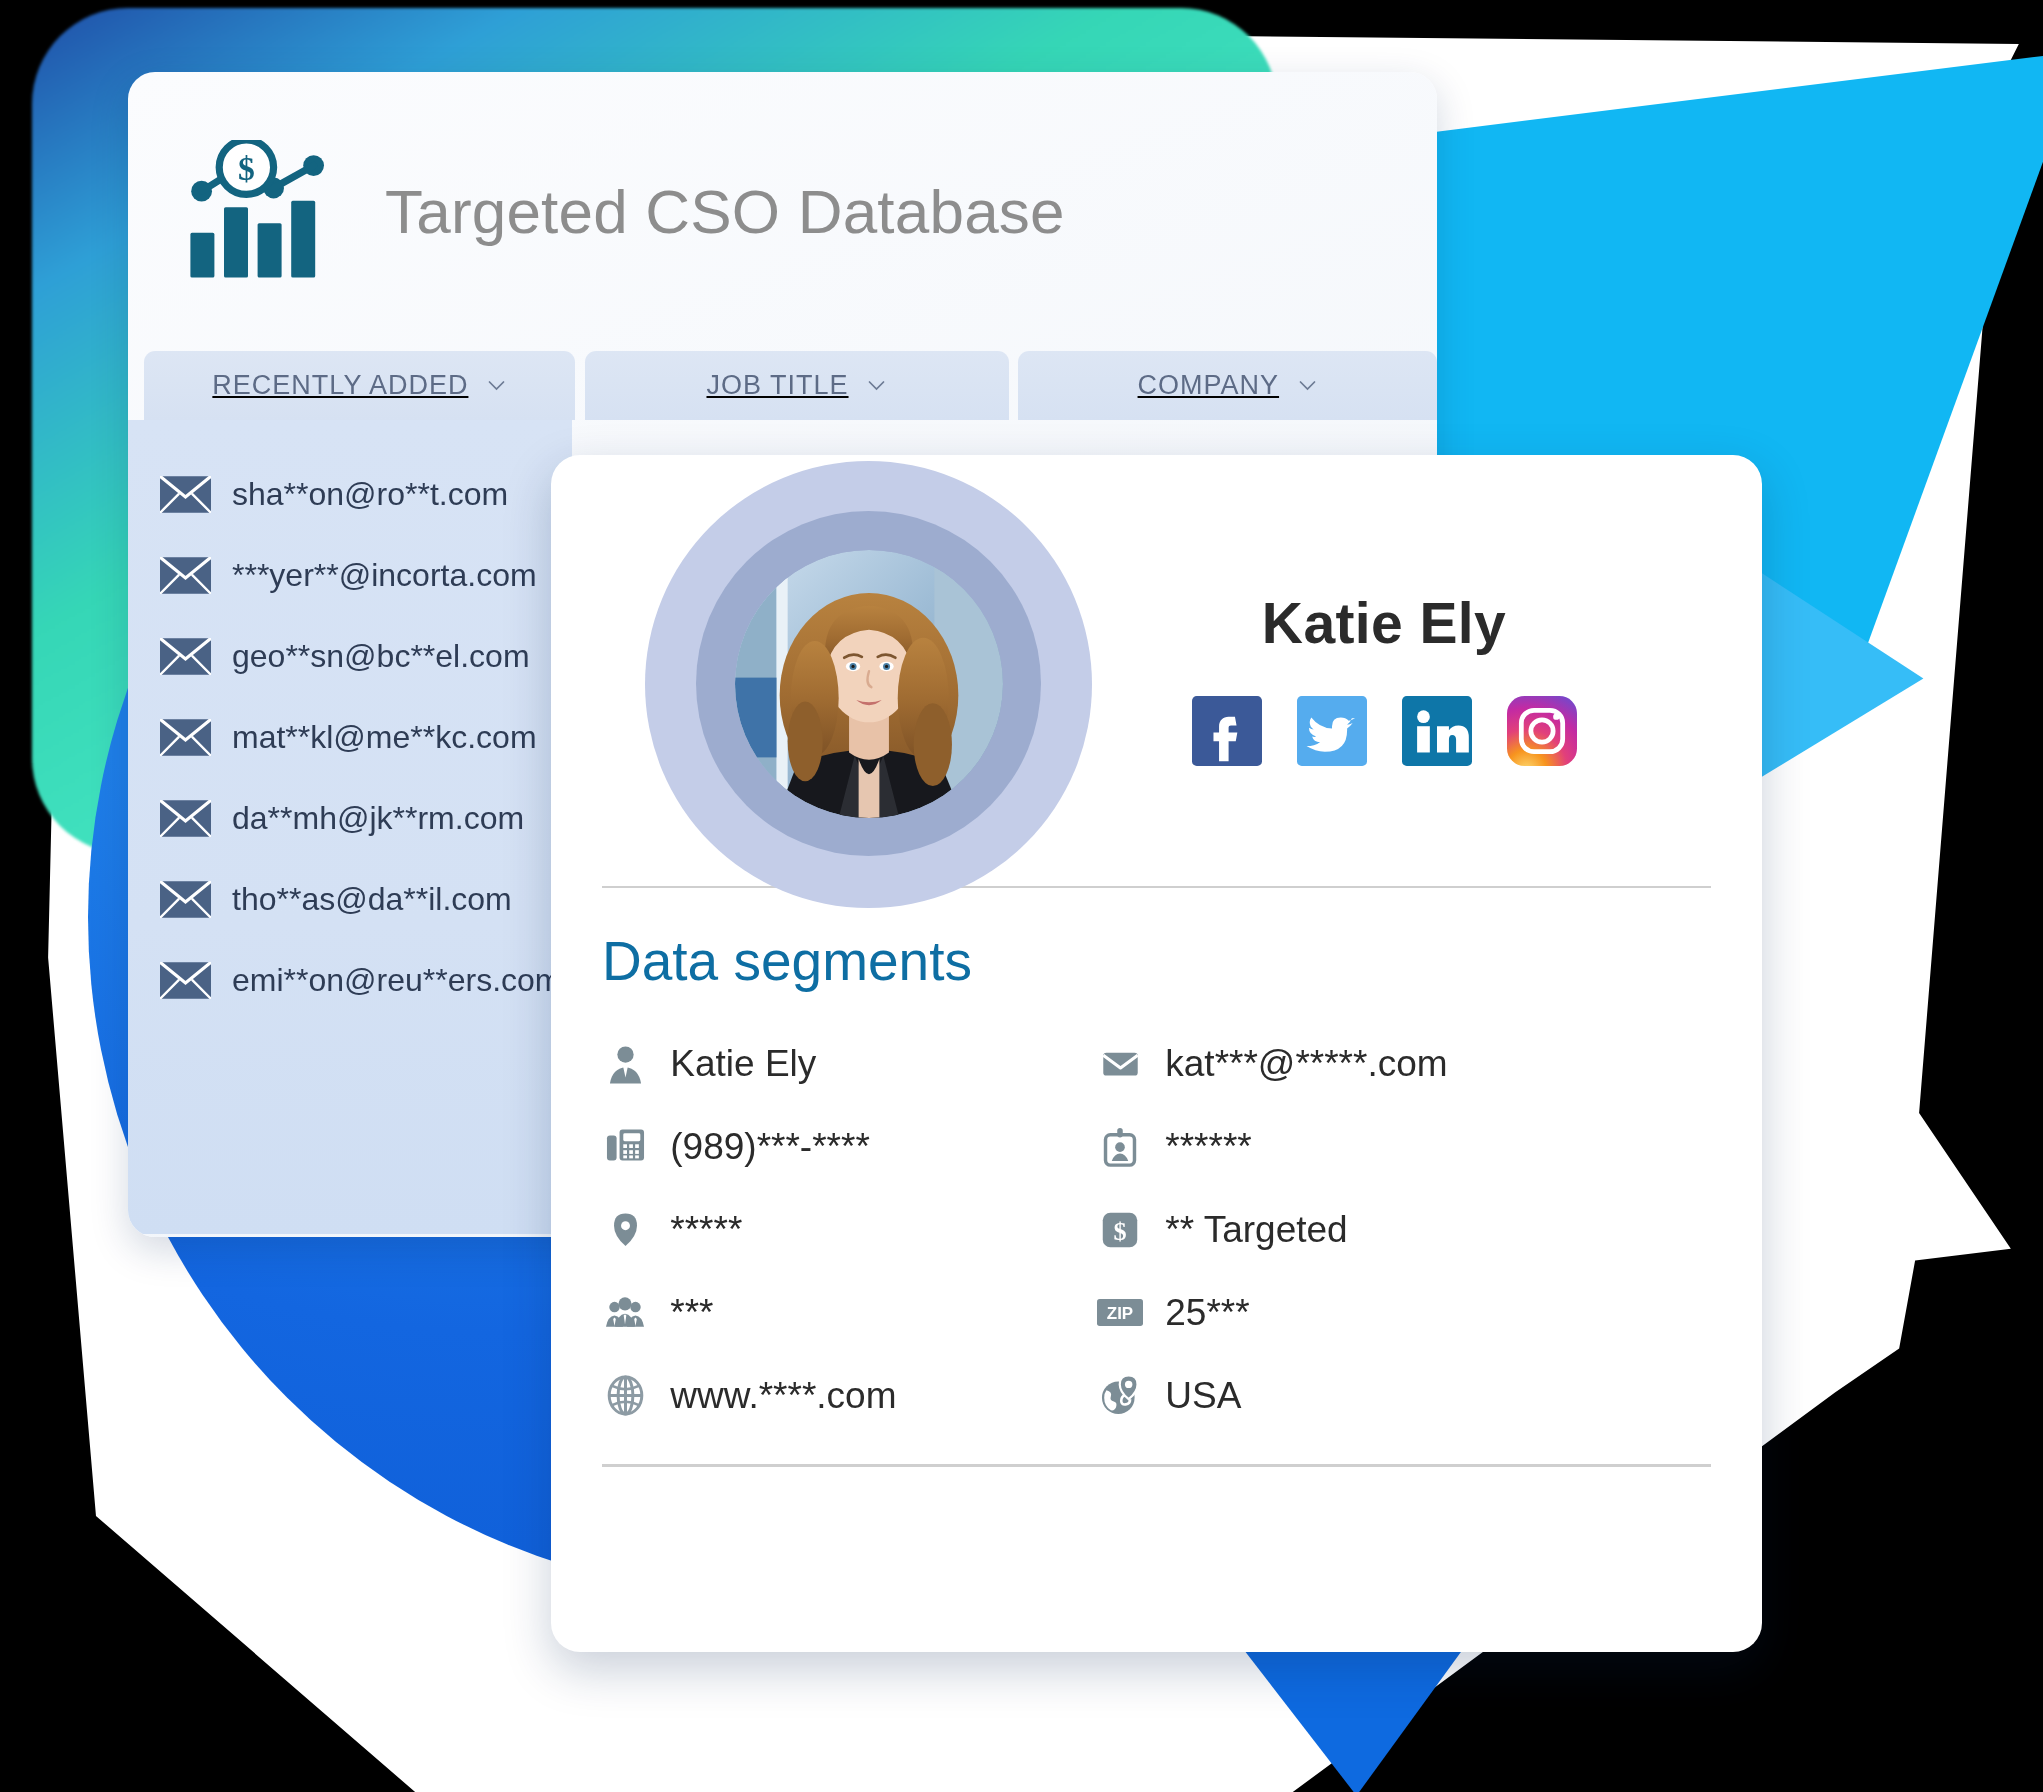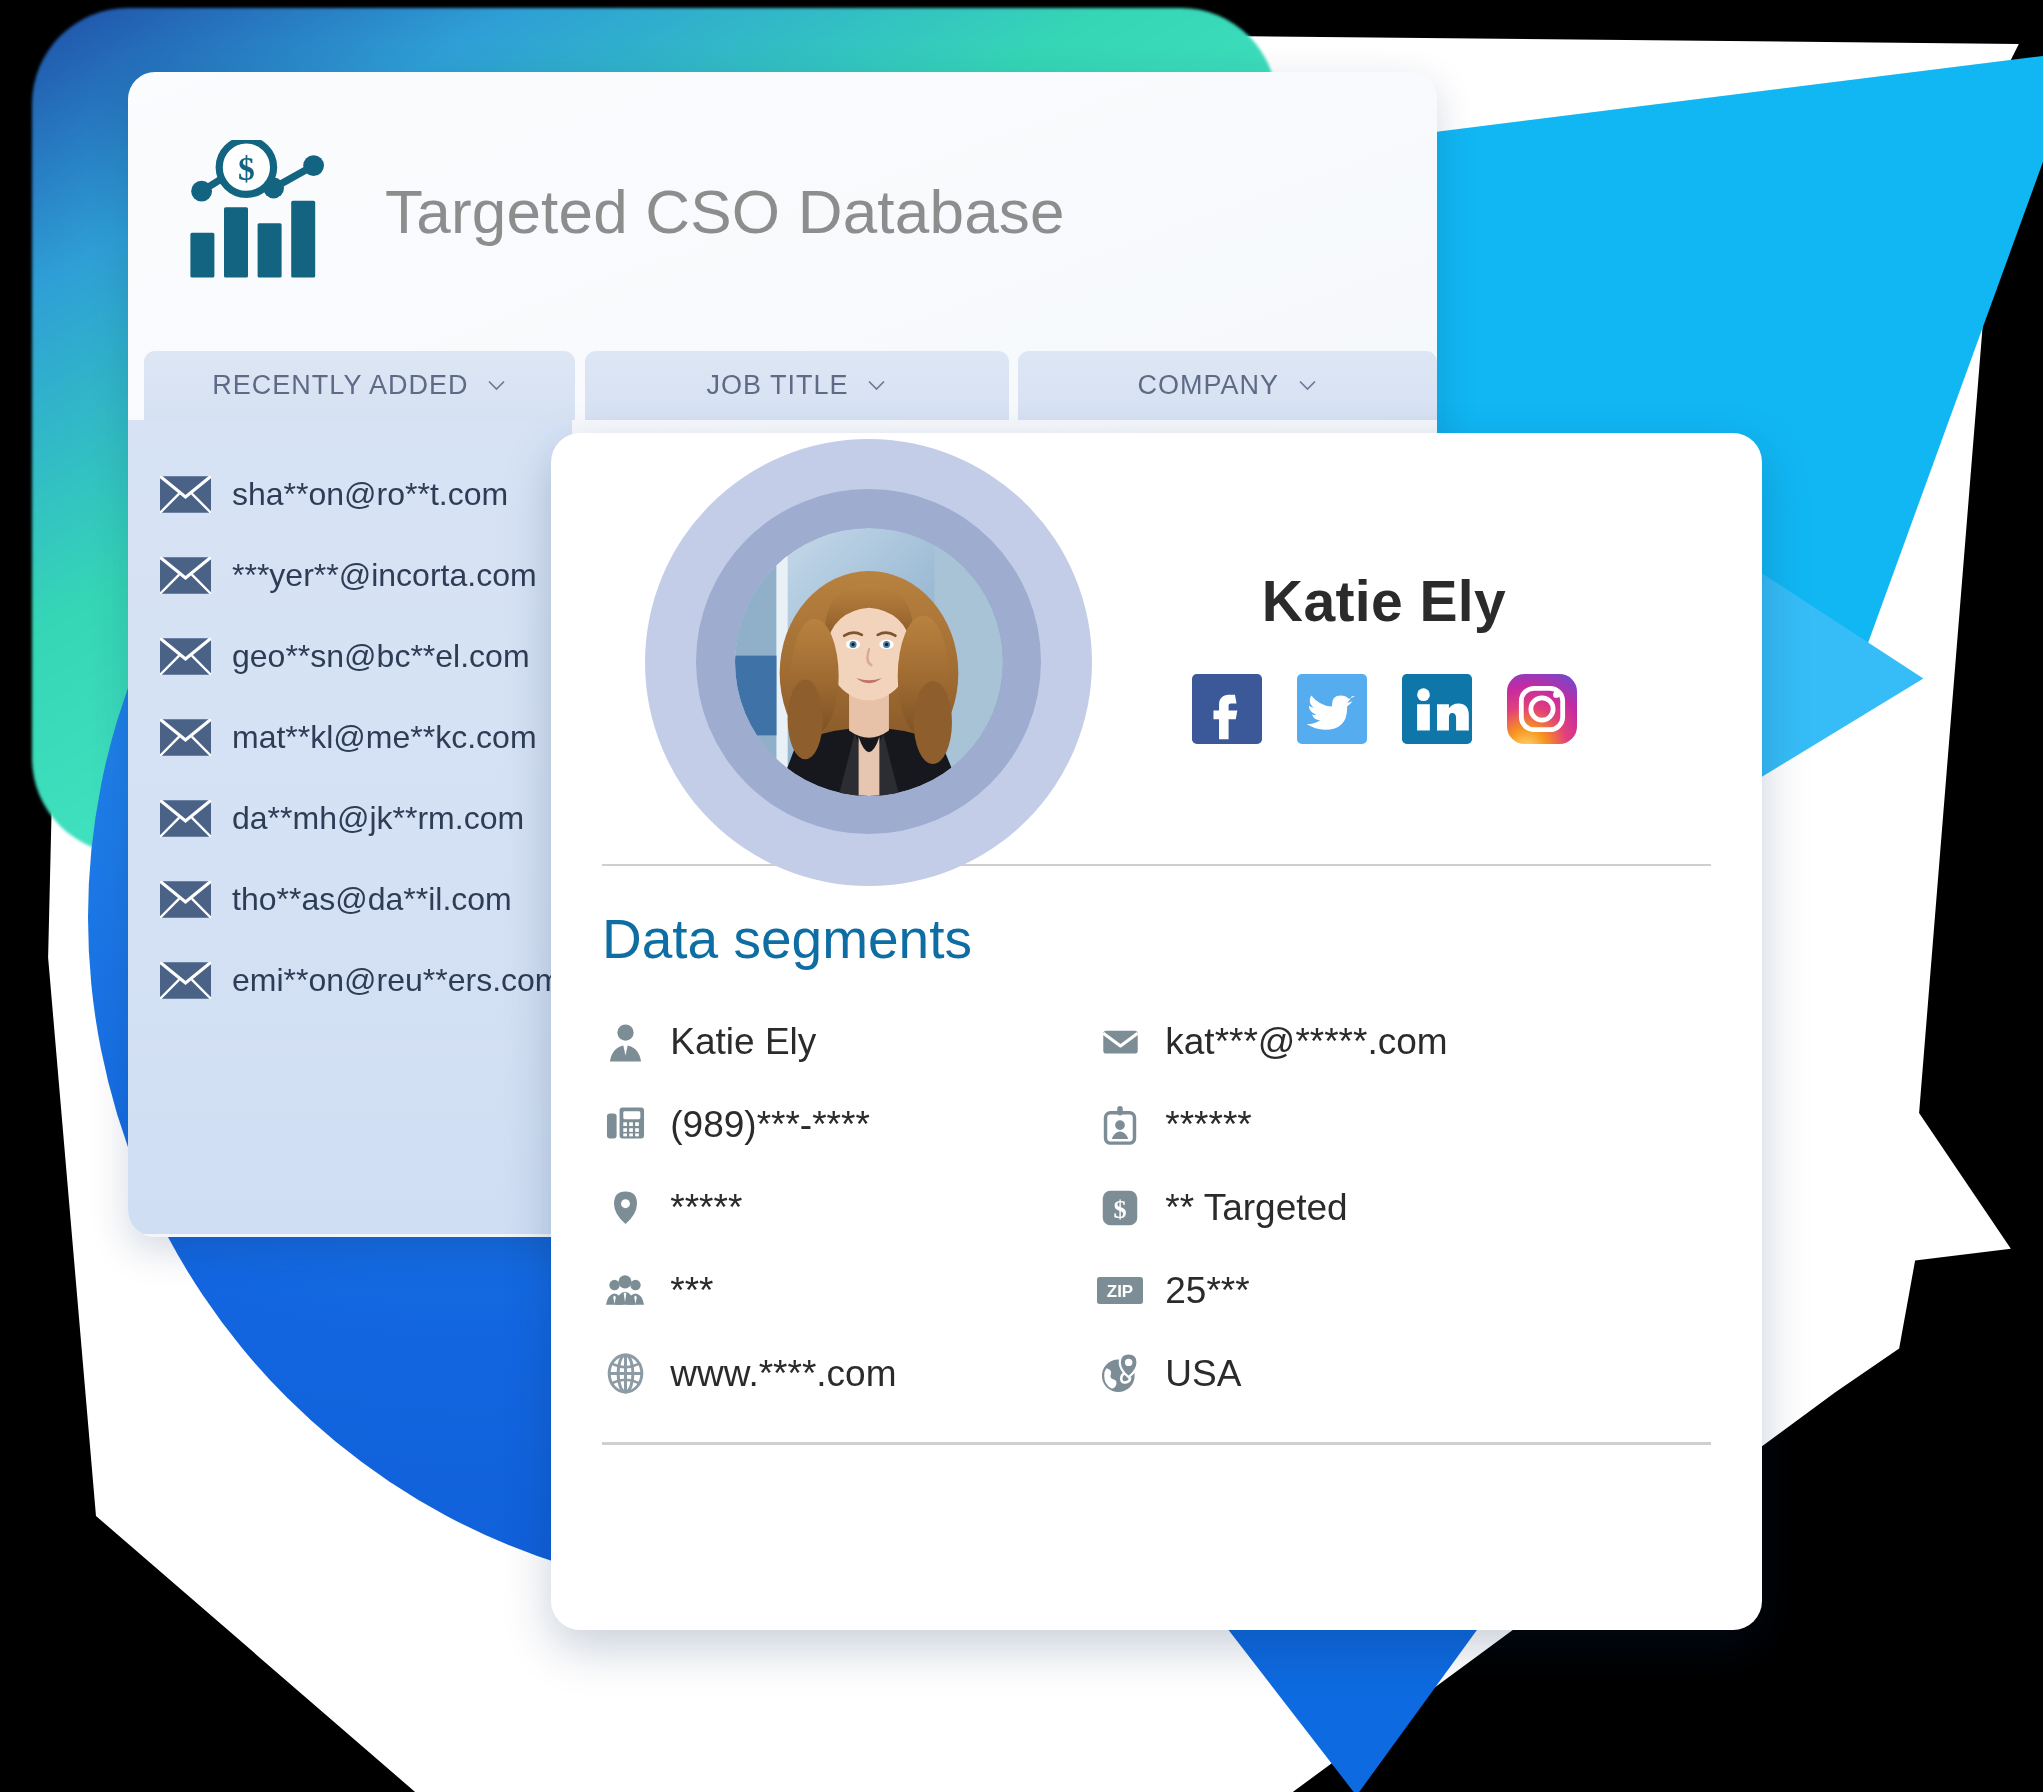--- a/index.html
+++ b/index.html
@@ -65,21 +65,21 @@
   }
   .logo-mark { width: 152px; height: 144px; flex: 0 0 auto; }
   .app-title {
     font-size: 62px;
     color: #8d8d8d;
     font-weight: 400;
     letter-spacing: 0.2px;
     white-space: nowrap;
   }
 
-  .col-head-row { display: flex; gap: 9.6px; padding: 0 0 0 16px; }
+  .col-head-row { display: flex; gap: 9.6px; padding: 0 0 0 16px; text-decoration: underline; }
   .col-head {
     background: linear-gradient(180deg, #dde6f4 0%, #d6e1f2 100%);
     border-radius: 11.2px 11.2px 0 0;
     height: 69px;
     display: flex;
     align-items: center;
     justify-content: center;
     gap: 17.6px;
     font-size: 27px;
     letter-spacing: 1px;
@@ -105,21 +105,21 @@
   .env-ico { width: 51px; height: 37px; flex: 0 0 auto; }
   .email-txt {
     font-size: 32px;
     color: #2e3c55;
     white-space: nowrap;
   }
 
   
   .profile-card {
     position: absolute;
-    left: 551px; top: 433px;
+    left: 551px; top: 455px;
     width: 1211px; height: 1197px;
     background: #ffffff;
     border-radius: 29px;
     box-shadow: 0 17.6px 48px rgba(8,35,80,.22);
     overflow: hidden;
   }
   .profile-top {
     display: flex;
     align-items: center;
     padding: 22.3px 0 0 0;

